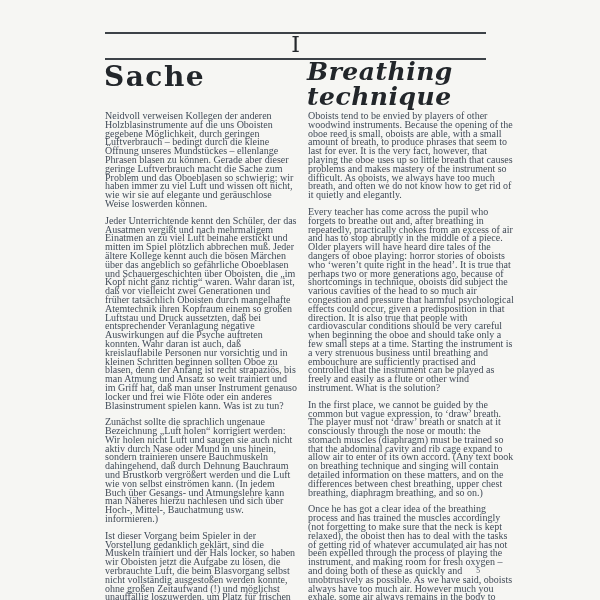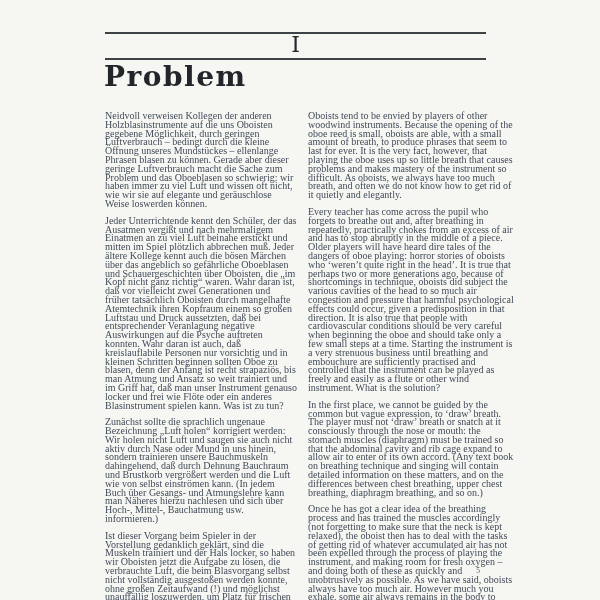--- a/index.html
+++ b/index.html
@@ -94,21 +94,22 @@
 </style>
 </head>
 <body>
 
 <div class="page">
 
   <div class="header-rule top"></div>
   <div class="chapter-numeral">I</div>
   <div class="header-rule bottom"></div>
 
-  <h1 class="title-de">Problem</h1>
+  <h1 class="title-de">Sache</h1>
+  <h1 class="title-en">Breathing technique</h1>
 
   <div class="col col-left">
     <p>Neidvoll verweisen Kollegen der anderen Holzblasinstrumente auf die uns Oboisten gegebene Möglichkeit, durch geringen Luftverbrauch – bedingt durch die kleine Öffnung unseres Mundstückes – ellenlange Phrasen blasen zu können. Gerade aber dieser geringe Luftverbrauch macht die Sache zum Problem und das Oboeblasen so schwierig: wir haben immer zu viel Luft und wissen oft nicht, wie wir sie auf elegante und geräuschlose Weise loswerden können.</p>
     <p>Jeder Unterrichtende kennt den Schüler, der das Ausatmen vergißt und nach mehrmaligem Einatmen an zu viel Luft beinahe erstickt und mitten im Spiel plötzlich abbrechen muß. Jeder ältere Kollege kennt auch die bösen Märchen über das angeblich so gefährliche Oboeblasen und Schauergeschichten über Oboisten, die „im Kopf nicht ganz richtig“ waren. Wahr daran ist, daß vor vielleicht zwei Generationen und früher tatsächlich Oboisten durch mangelhafte Atemtechnik ihren Kopfraum einem so großen Luftstau und Druck aussetzten, daß bei entsprechender Veranlagung negative Auswirkungen auf die Psyche auftreten konnten. Wahr daran ist auch, daß kreislauflabile Personen nur vorsichtig und in kleinen Schritten beginnen sollten Oboe zu blasen, denn der Anfang ist recht strapaziös, bis man Atmung und Ansatz so weit trainiert und im Griff hat, daß man unser Instrument genauso locker und frei wie Flöte oder ein anderes Blasinstrument spielen kann. Was ist zu tun?</p>
     <p>Zunächst sollte die sprachlich ungenaue Bezeichnung „Luft holen“ korrigiert werden: Wir holen nicht Luft und saugen sie auch nicht aktiv durch Nase oder Mund in uns hinein, sondern trainieren unsere Bauchmuskeln dahingehend, daß durch Dehnung Bauchraum und Brustkorb vergrößert werden und die Luft wie von selbst einströmen kann. (In jedem Buch über Gesangs- und Atmungslehre kann man Näheres hierzu nachlesen und sich über Hoch-, Mittel-, Bauchatmung usw. informieren.)</p>
     <p>Ist dieser Vorgang beim Spieler in der Vorstellung gedanklich geklärt, sind die Muskeln trainiert und der Hals locker, so haben wir Oboisten jetzt die Aufgabe zu lösen, die verbrauchte Luft, die beim Blasvorgang selbst nicht vollständig ausgestoßen werden konnte, ohne großen Zeitaufwand (!) und möglichst unauffällig loszuwerden, um Platz für frischen Sauerstoff zu schaffen. Wie gesagt, wir haben immer zu viel Luft. Wir können ausatmen so viel wir wollen, es wird stets ein Rest im Körper verbleiben und uns Schwierigkeiten bereiten. An diesem Punkt sollten wir ansetzen: wir müssen uns von der Vorstellung lösen, daß man nur im</p>
   </div>
 
   <div class="col col-right">
     <p>Oboists tend to be envied by players of other woodwind instruments. Because the opening of the oboe reed is small, oboists are able, with a small amount of breath, to produce phrases that seem to last for ever. It is the very fact, however, that playing the oboe uses up so little breath that causes problems and makes mastery of the instrument so difficult. As oboists, we always have too much breath, and often we do not know how to get rid of it quietly and elegantly.</p>

